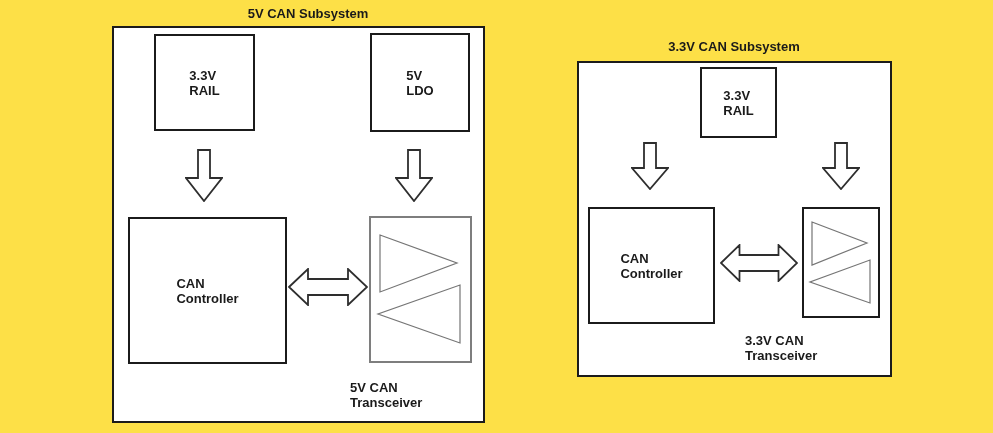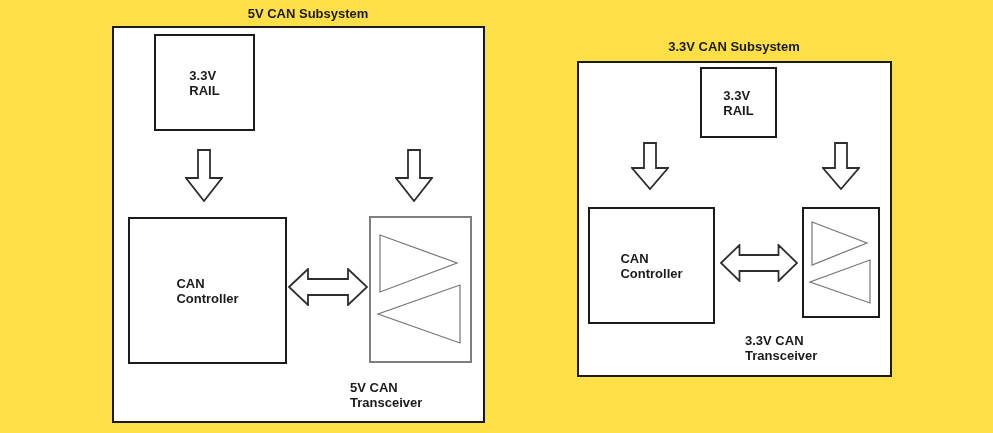--- a/index.html
+++ b/index.html
@@ -62,20 +62,22 @@
 
 <div class="canvas">
 
   <div class="fig-title" style="left:158px; top:6px; width:300px;">5V CAN Subsystem</div>
 
   <div class="outer" style="left:112px; top:26px; width:373px; height:397px;"></div>
 
   <div class="box" style="left:154px; top:34px; width:101px; height:97px;">3.3V
 RAIL</div>
 
+  <div class="box" style="left:370px; top:33px; width:100px; height:99px;">5V
+LDO</div>
 
   <svg class="arrow" style="left:185px; top:149px;" width="38" height="53" viewBox="0 0 38 53">
     <polygon points="13,1 25,1 25,29 37,29 19,52 1,29 13,29" stroke-width="1.8" stroke-linejoin="miter" fill="#ffffff" stroke="#2e2e2e"></polygon>
   </svg>
 
   <svg class="arrow" style="left:395px; top:149px;" width="38" height="53" viewBox="0 0 38 53">
     <polygon points="13,1 25,1 25,29 37,29 19,52 1,29 13,29" stroke-width="1.8" stroke-linejoin="miter" fill="#ffffff" stroke="#2e2e2e"></polygon>
   </svg>
 
   <div class="box" style="left:128px; top:217px; width:159px; height:147px;">CAN

